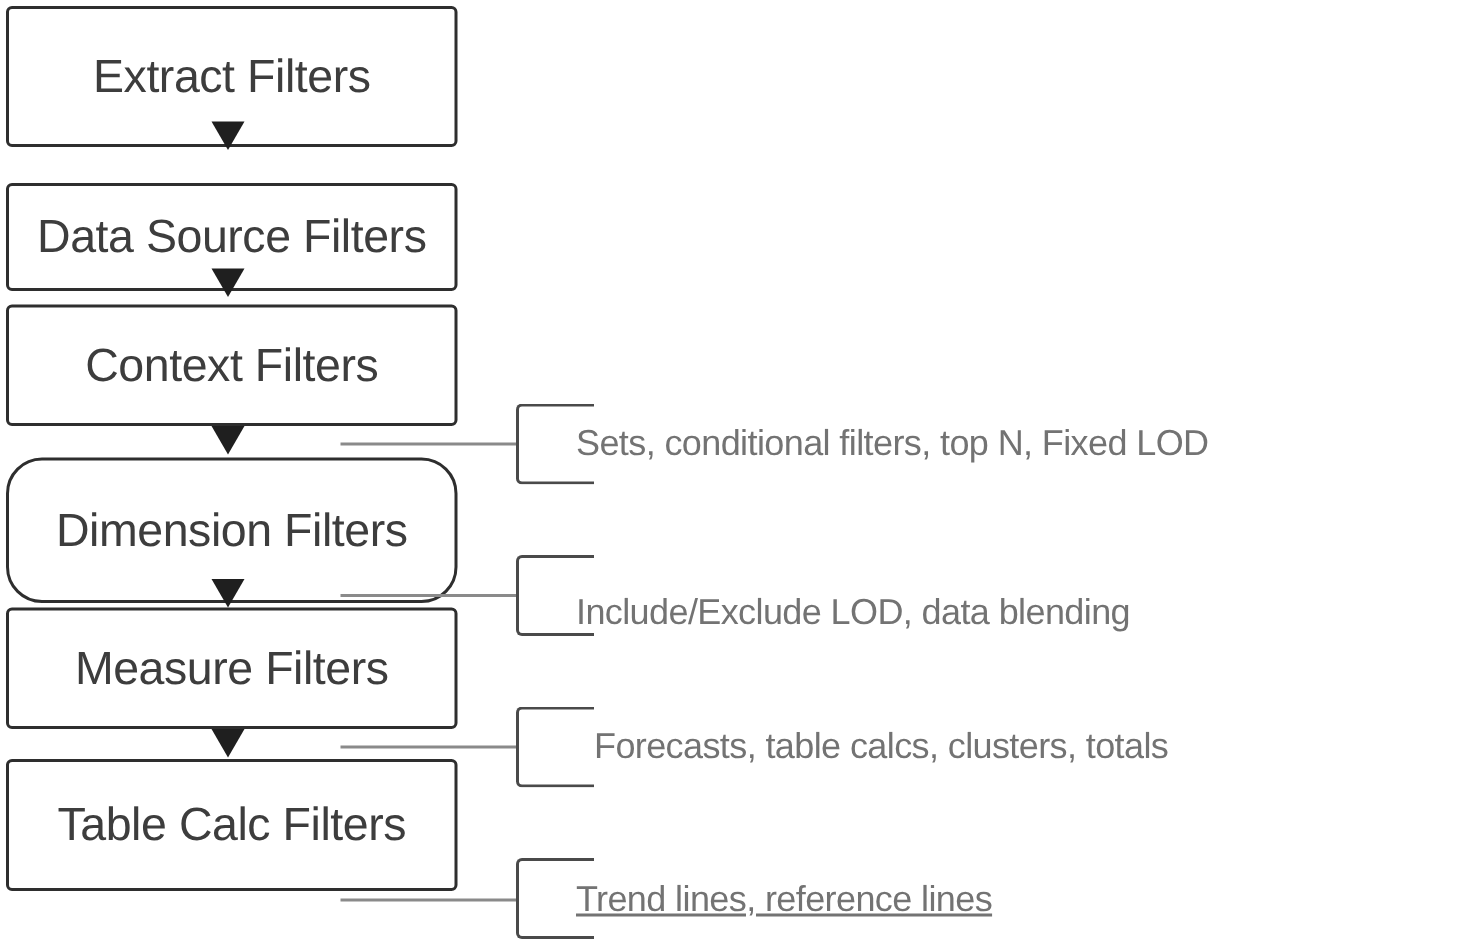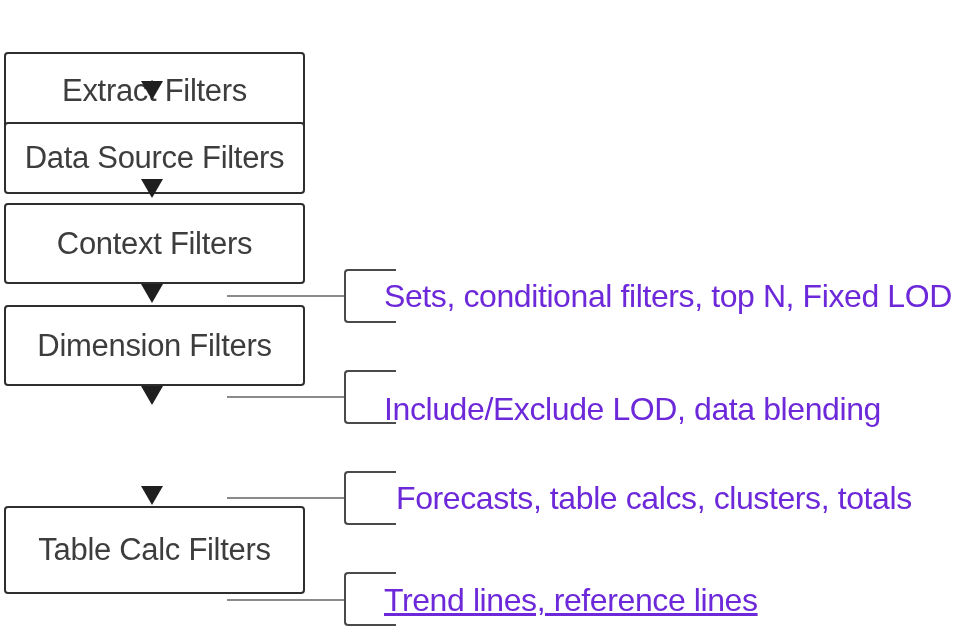--- a/index.html
+++ b/index.html
@@ -27,24 +27,24 @@
     display: flex;
     align-items: center;
     justify-content: center;
   }
   .box span {
     font-size: 31px;
     letter-spacing: -0.3px;
     color: #3d3d3d;
     white-space: nowrap;
   }
-  .b1 { top: 4px;   height: 77px; margin-top: 48px; }
+  .b1 { top: 4px;   height: 94px; }
   .b2 { top: 102px; height: 72px; margin-top: 20px; }
   .b3 { top: 203px; height: 81px; }
-  .b4 { top: 305px; height: 81px; }
+  .b4 { top: 305px; height: 97px; border-radius: 24px; }
   .b5 { top: 405px; height: 81px; }
   .b6 { top: 506px; height: 88px; }
   
   .arrow {
     position: absolute;
     left: 141px;
     width: 0;
     height: 0;
     border-left: 11px solid transparent;
     border-right: 11px solid transparent;
@@ -82,23 +82,23 @@
   .k1 { top: 269px; }
   .k2 { top: 370px; }
   .k3 { top: 471px; }
   .k4 { top: 572px; }
   
   .note {
     position: absolute;
     left: 384px;
     height: 40px;
     line-height: 40px;
-    font-size: 32px;
+    font-size: 24px;
     letter-spacing: -0.4px;
-    color: #6d28d9;
+    color: #737373;
     white-space: nowrap;
   }
   .t1 { top: 276px; }
   .t2 { top: 389px; text-align: center; }
   .t3 { top: 478px; margin-left: 12px; }
   .t4 { top: 580px; text-decoration: underline; }
 </style>
 </head>
 <body>
 
@@ -108,20 +108,23 @@
     <span>Extract Filters</span>
   </div>
   <div class="box b2">
     <span>Data Source Filters</span>
   </div>
   <div class="box b3">
     <span>Context Filters</span>
   </div>
   <div class="box b4">
     <span>Dimension Filters</span>
+  </div>
+  <div class="box b5">
+    <span>Measure Filters</span>
   </div>
   <div class="box b6">
     <span>Table Calc Filters</span>
   </div>
 
   <div class="arrow a1"></div>
   <div class="arrow a2"></div>
   <div class="arrow a3"></div>
   <div class="arrow a4"></div>
   <div class="arrow a5"></div>

